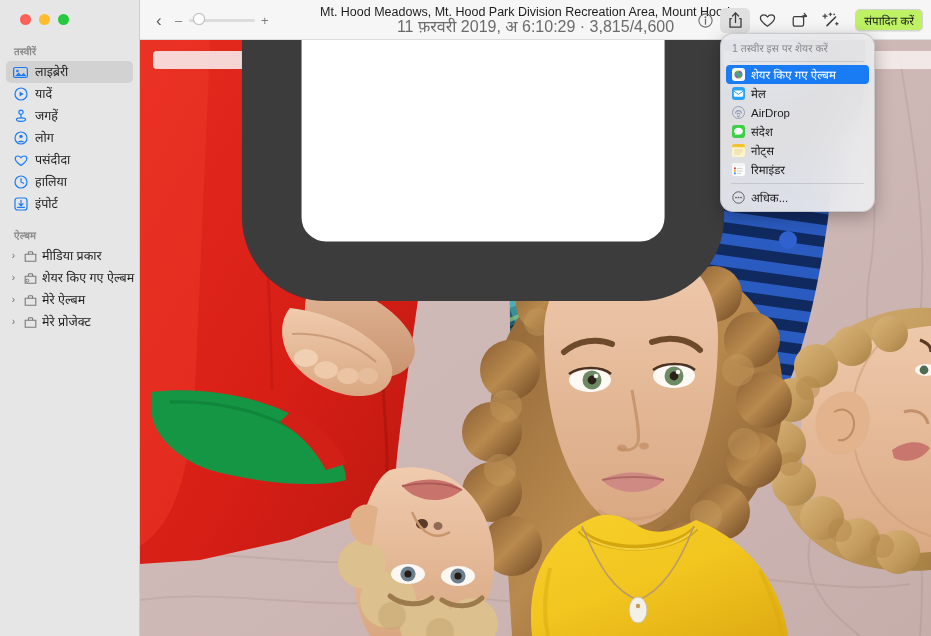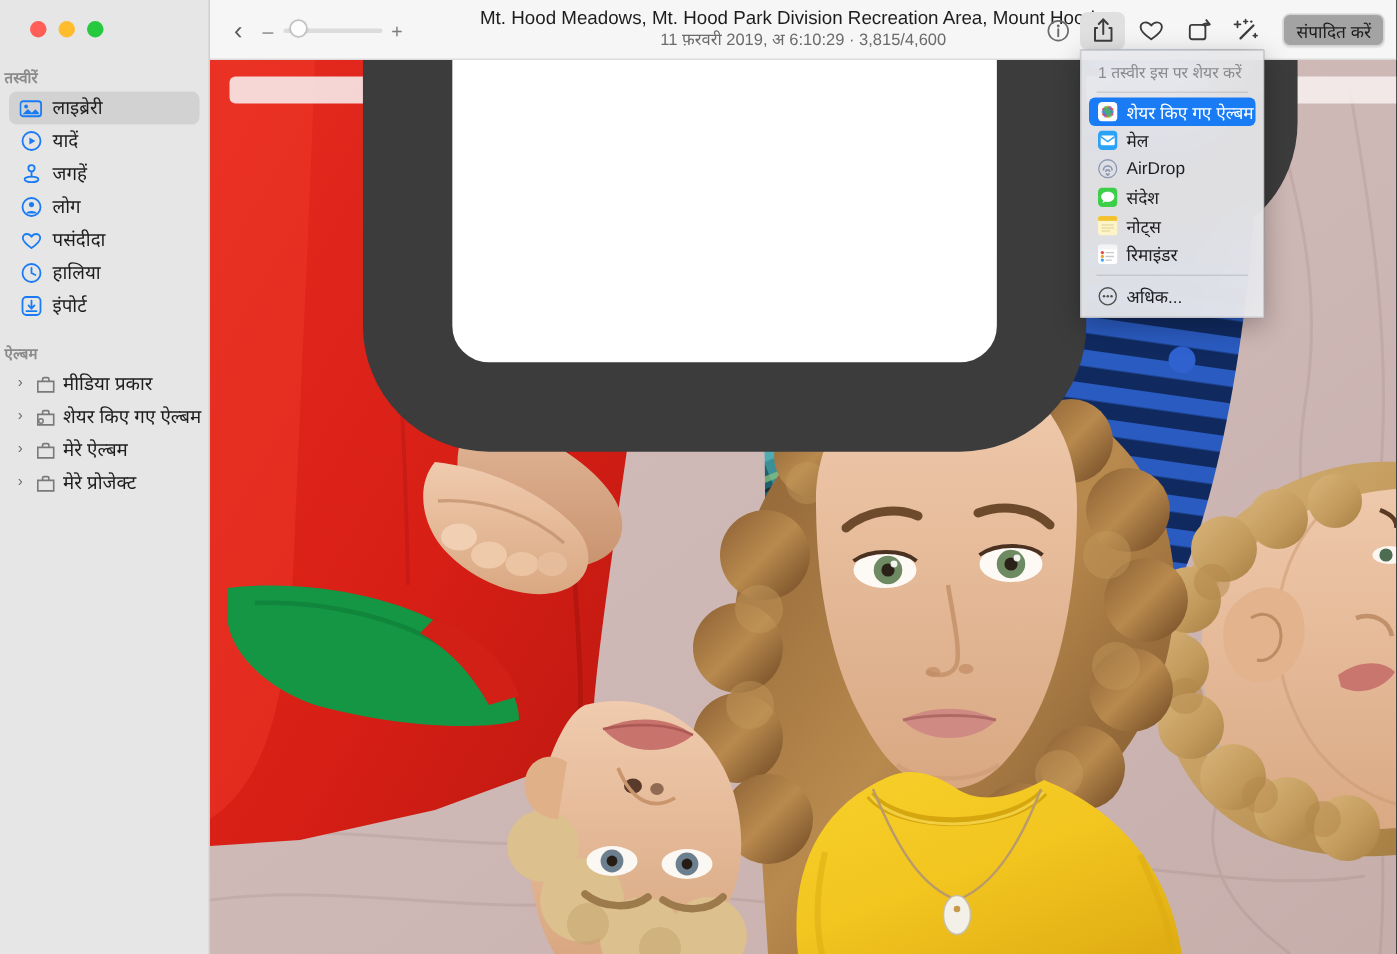--- a/index.html
+++ b/index.html
@@ -33,21 +33,21 @@
   }
   .dot { width: 11px; height: 11px; border-radius: 50%; display: block; }
   .dot.red { background: #ff5f56; }
   .dot.yellow { background: #ffbd2e; }
   .dot.green { background: #27c93f; }
 
   .sec-header {
     font-size: 10px;
     color: #8c8c8c;
     font-weight: 700;
-    padding: 6px 0 3px 3px;
+    padding: 6px 0 3px 14px;
     letter-spacing: 0.1px;
   }
   .sec-header.gap { padding-top: 13px; }
 
   .srow {
     display: flex; align-items: center;
     height: 22px;
     margin: 0 6px;
     padding-left: 6px;
     border-radius: 5px;
@@ -98,39 +98,39 @@
     position: absolute; left: 0; right: 0; top: 5px;
     text-align: center;
     pointer-events: none;
   }
   .title-main {
     font-size: 12.5px; color: #1d1d1f; line-height: 15px;
     white-space: nowrap; overflow: hidden; text-overflow: ellipsis;
     padding: 0 180px;
   }
   .title-sub {
-    font-size: 11px; color: #6b6b6b; line-height: 14px; margin-top: 0px;
+    font-size: 16px; color: #6b6b6b; line-height: 14px; margin-top: 0px;
   }
 
   .tb-right {
     position: absolute; right: 8px; top: 0; height: 40px;
     display: flex; align-items: center; gap: 2px;
   }
   .tb-btn {
     width: 30px; height: 25px;
     display: flex; align-items: center; justify-content: center;
     border-radius: 5px; cursor: default;
   }
   .tb-btn.active { background: #e0e0e0; }
   .info-btn { width: 26px; height: 25px; display:flex; align-items:center; justify-content:center; }
   .edit-btn {
     margin-left: 7px;
     height: 22px;
     padding: 0 8px;
-    background: #a3a3a3;
+    background: #bef264;
     border: 1px solid #d4d4d4;
     border-radius: 5px;
     font-size: 11.5px;
     color: #1d1d1f;
     display: flex; align-items: center;
     box-shadow: 0 0.5px 1px rgba(0,0,0,.08);
     cursor: default;
     white-space: nowrap;
   }
 
@@ -152,25 +152,25 @@
     background: rgba(247,238,238,0.88);
     border-radius: 4px;
     display: flex; align-items: center; gap: 4px;
     font-size: 11px; color: #1d1d1f; font-weight: 500;
   }
 
   
   .popover {
     position: absolute;
     left: 720px; top: 33px;
-    width: 123px;
+    width: 155px;
     background: rgba(236,236,238,0.93);
     backdrop-filter: blur(18px);
     border: 0.5px solid rgba(0,0,0,0.13);
-    border-radius: 1px;
+    border-radius: 13px;
     box-shadow: 0 5px 18px rgba(0,0,0,0.28), 0 0 0 0.5px rgba(0,0,0,0.05);
     padding: 4px 0 4px 0;
     overflow: hidden;
   }
   .pop-title {
     font-size: 10.5px; color: #8a8a8e;
     padding: 3px 10px 5px 11px;
     white-space: nowrap;
   }
   .pop-sep { height: 1px; background: rgba(0,0,0,0.11); margin: 1px 10px 3px 10px; }

